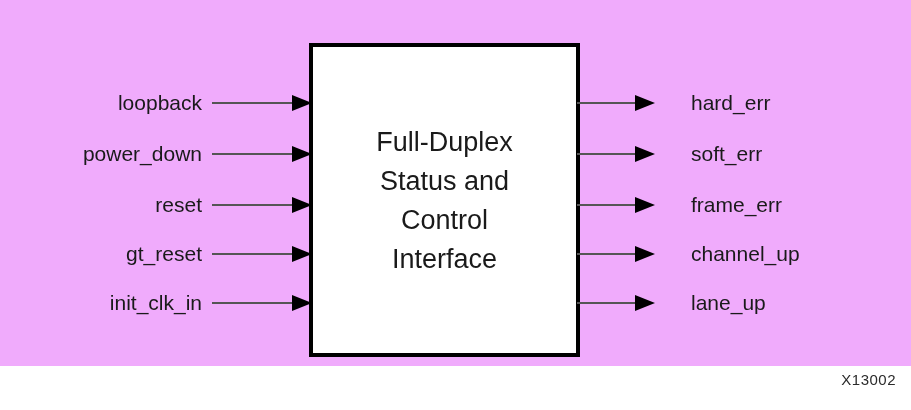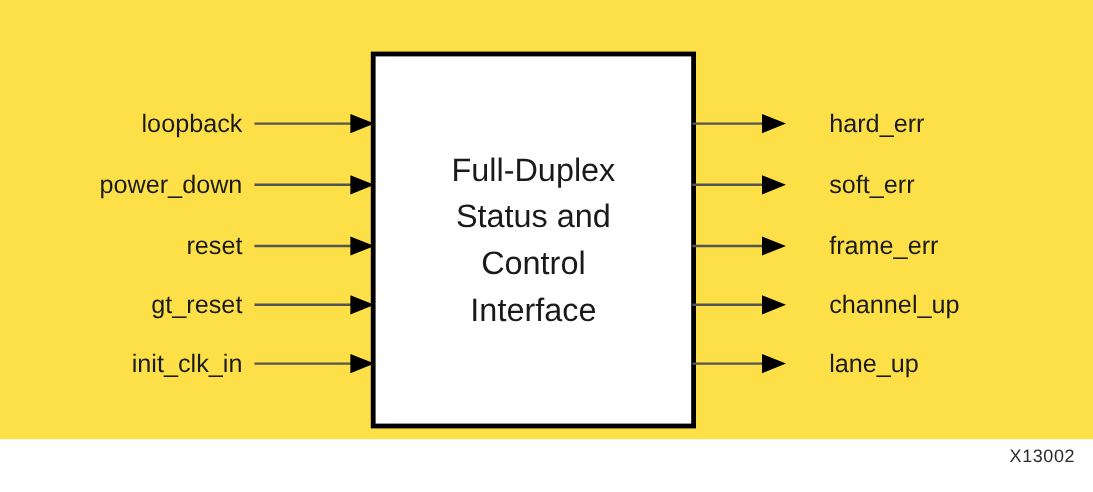--- a/index.html
+++ b/index.html
@@ -10,21 +10,21 @@
   body {
     width: 911px;
     height: 410px;
     font-family: "Liberation Sans", sans-serif;
     overflow: hidden;
   }
   #diagram-root {
     position: relative;
     width: 911px;
     height: 366px;
-    background: #fde047;
+    background: #f0abfc;
   }
   svg#block-diagram {
     display: block;
     width: 911px;
     height: 410px;
   }
   .sig-label {
     font-family: "Liberation Sans", sans-serif;
     font-size: 21px;
     fill: #1a1a1a;

